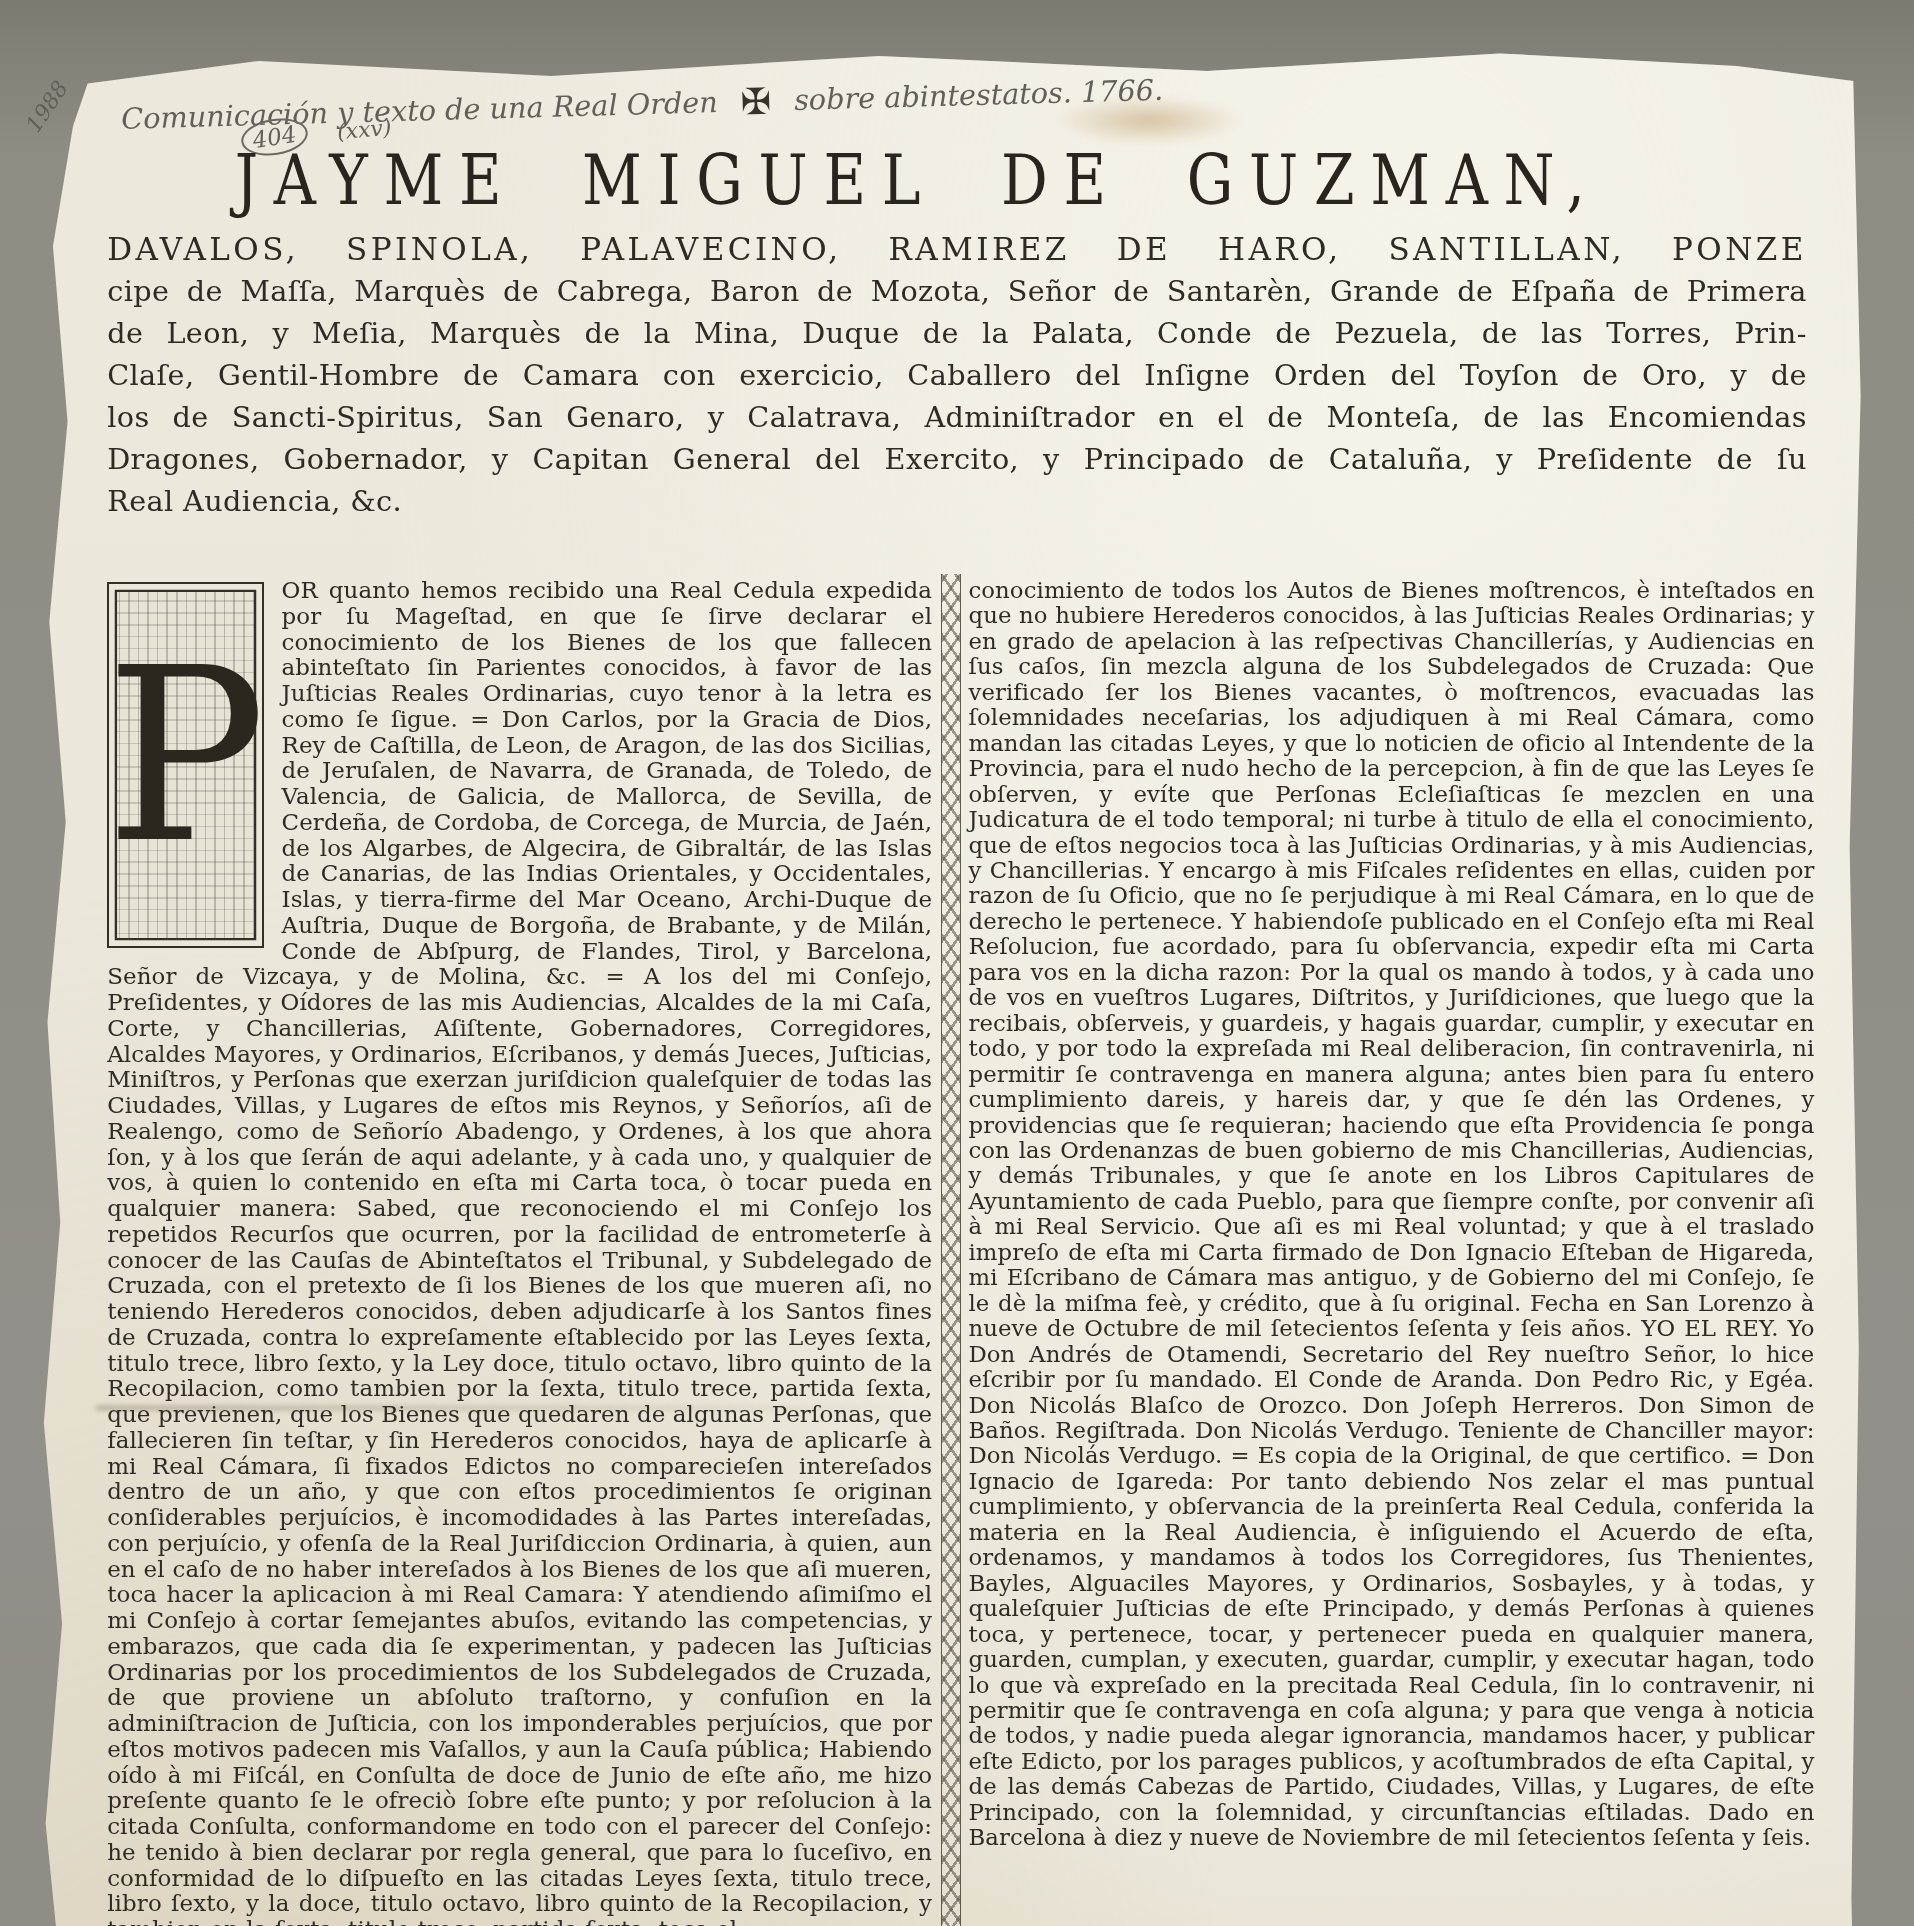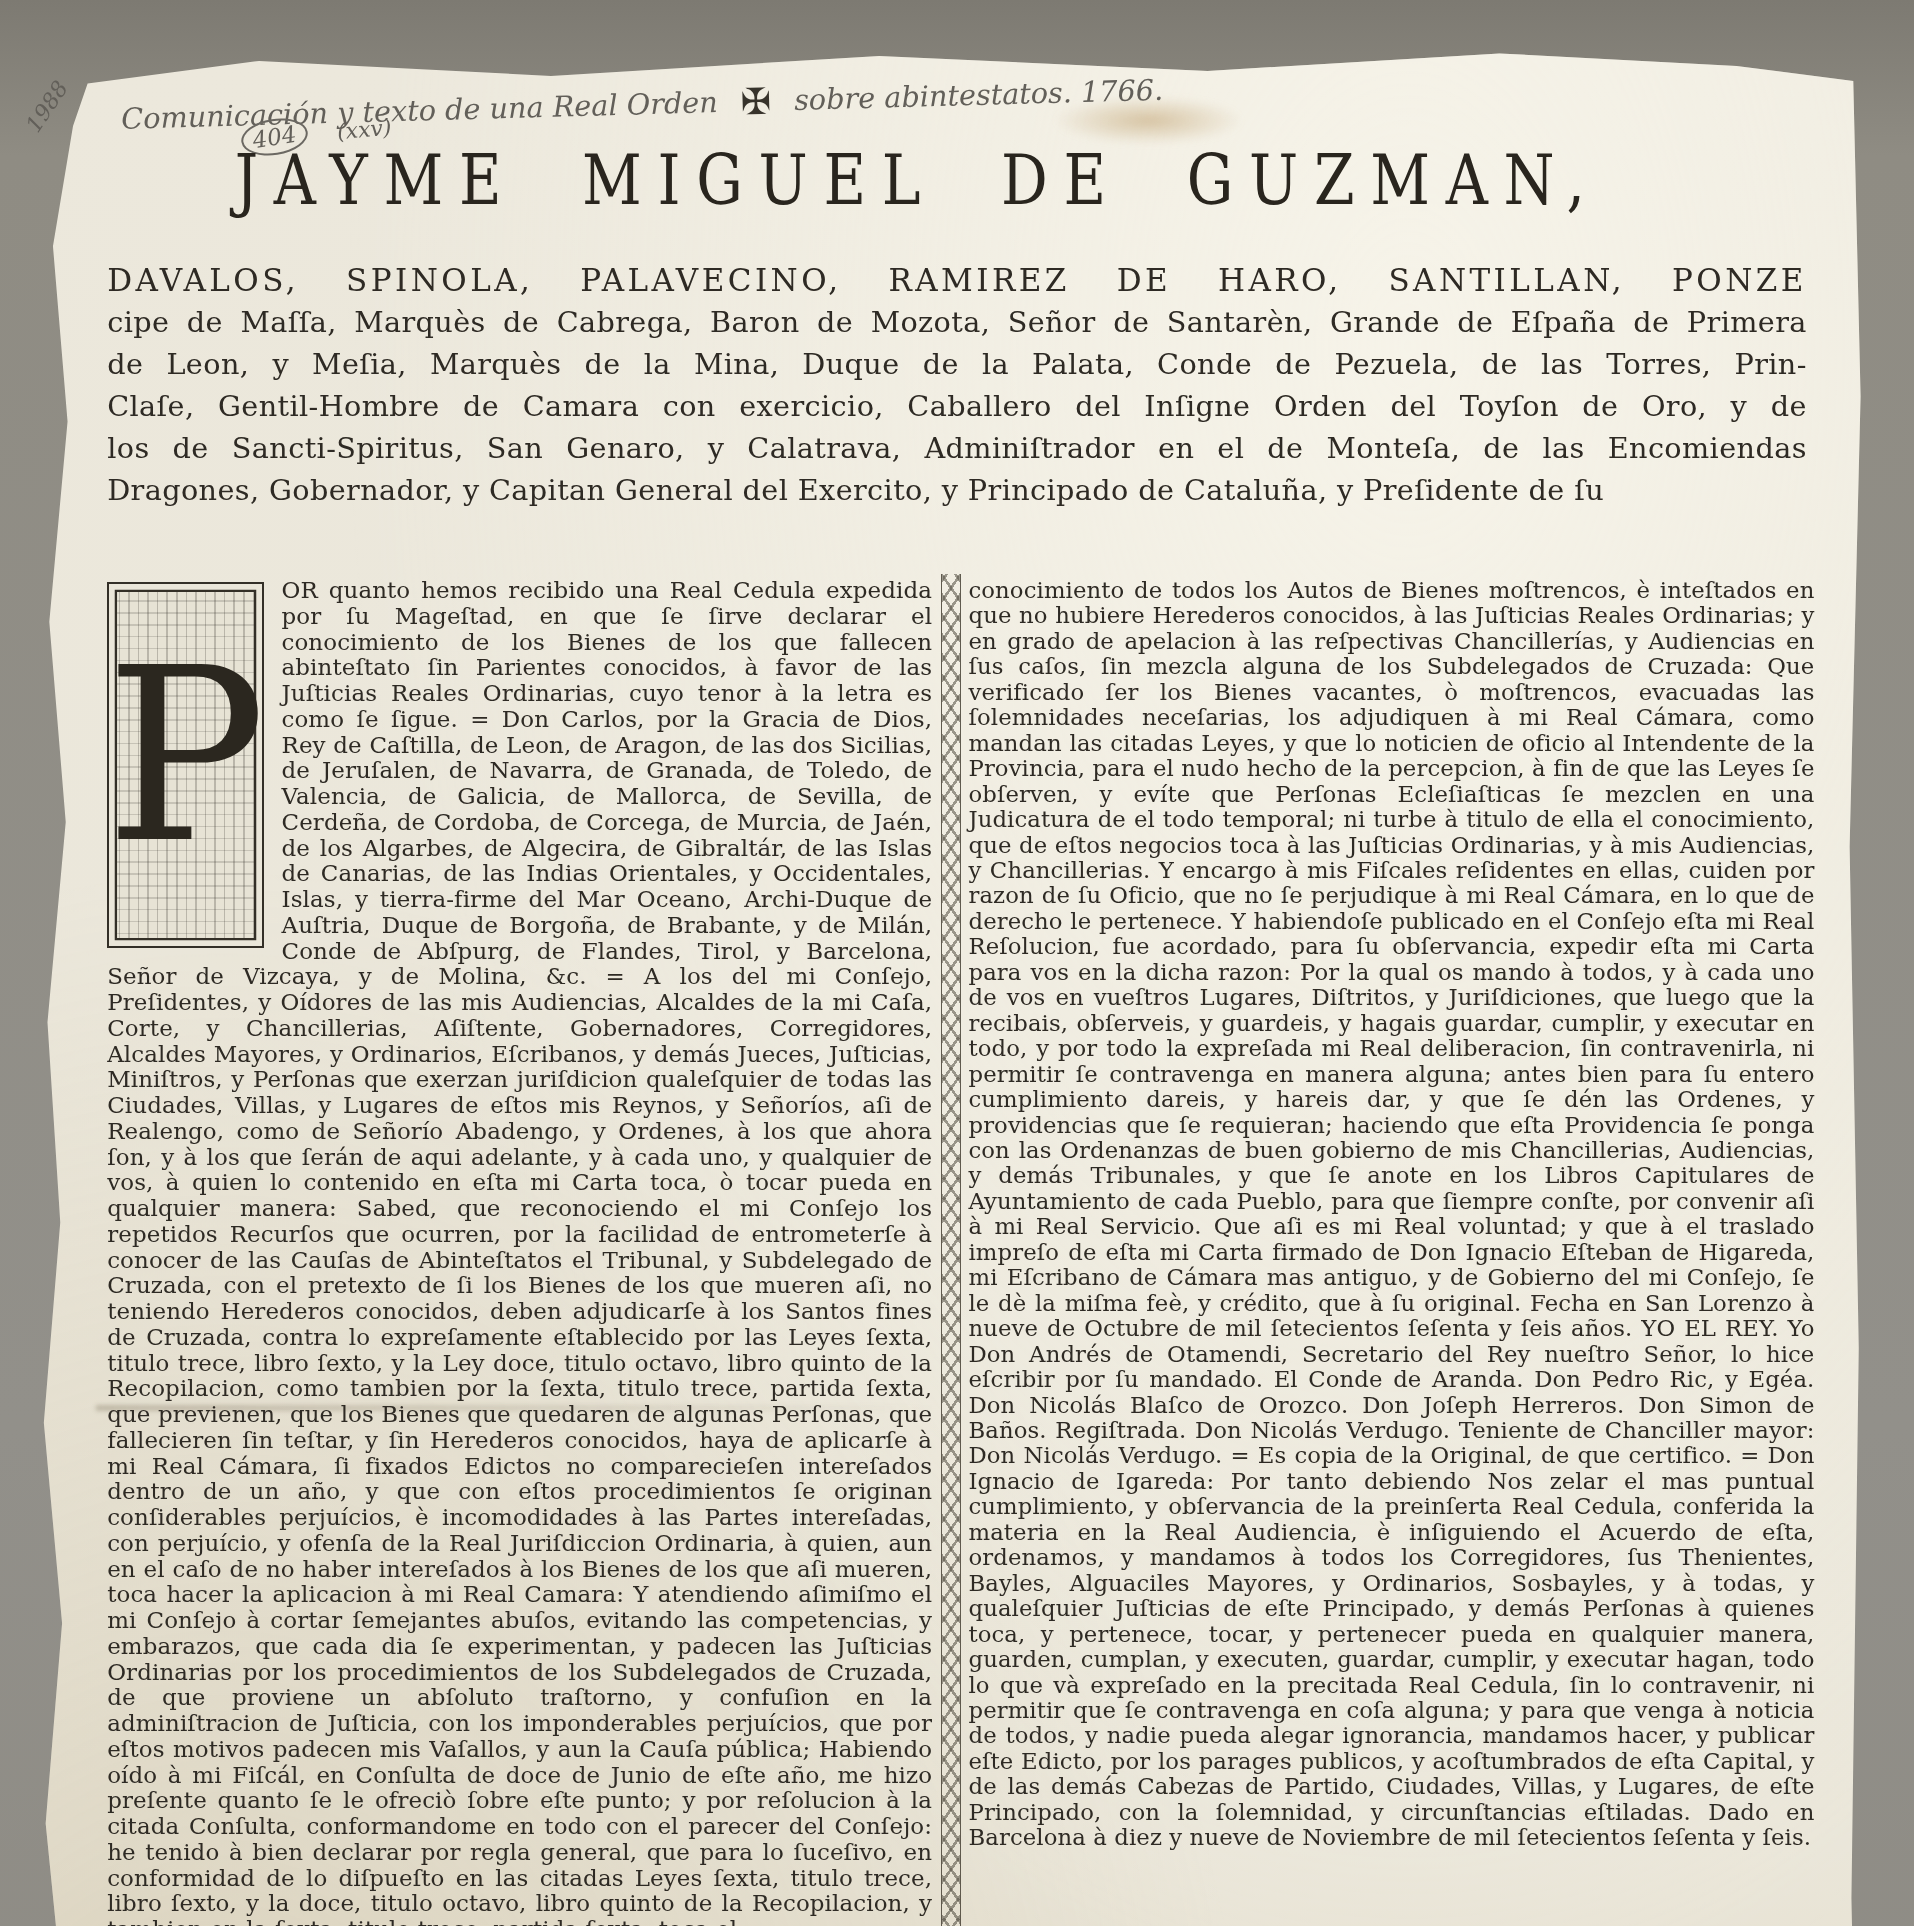--- a/index.html
+++ b/index.html
@@ -29,21 +29,21 @@
   .anno-xxv{left:17.6vw;top:6.1vw;font-size:1.15vw;transform:rotate(-5deg);}
   .anno-cross{font-style:normal;color:#37332b;font-size:1.9vw;line-height:1;
               font-family:"DejaVu Sans","Liberation Sans",sans-serif;}
   
   .title{left:3.2vw;top:7.3vw;width:89.5vw;text-align:center;font-size:3.05vw;
          letter-spacing:.82vw;word-spacing:1.6vw;transform:scaleY(1.18);transform-origin:top;
          color:#29251e;white-space:nowrap;}
   .subtitle{left:5.6vw;top:11.9vw;width:88.8vw;}
   .subtitle-line{font-size:1.5vw;line-height:2.2vw;text-align:justify;text-align-last:justify;
                  letter-spacing:.02vw;}
-  .subtitle-line:first-child{font-size:1.62vw;letter-spacing:.18vw;margin-top:31px;}
+  .subtitle-line:first-child{font-size:1.62vw;letter-spacing:.18vw;}
   .subtitle-line:last-child{text-align:left;text-align-last:auto;}
   
   .col{text-align:justify;font-size:1.2vw;line-height:1.345vw;letter-spacing:.005vw;}
   .col-left{left:5.6vw;top:30.2vw;width:43.1vw;}
   .col-right{left:50.6vw;top:30.2vw;width:44.2vw;font-size:1.19vw;line-height:1.33vw;}
   .col .it{}
   .dropcap{float:left;width:8vw;height:18.9vw;margin:.2vw .9vw .2vw 0;border:.14vw solid #332f27;
            box-shadow:inset 0 0 0 .3vw #eae6d9, inset 0 0 0 .42vw #332f27;
            background:
              repeating-linear-gradient(90deg, rgba(51,47,39,.25) 0 .08vw, transparent .08vw .5vw),
@@ -82,20 +82,21 @@
   <div class="txt pencil anno-xxv">(xxv)</div>
 
   <div class="txt title">JAYME MIGUEL DE GUZMAN,</div>
   <div class="txt subtitle">
       <div class="subtitle-line">DAVALOS, SPINOLA, PALAVECINO, RAMIREZ DE HARO, SANTILLAN, PONZE</div>
       <div class="subtitle-line">cipe de Maſſa, Marquès de Cabrega, Baron de Mozota, Señor de Santarèn, Grande de Eſpaña de Primera</div>
       <div class="subtitle-line">de Leon, y Meſia, Marquès de la Mina, Duque de la Palata, Conde de Pezuela, de las Torres, Prin-</div>
       <div class="subtitle-line">Claſe, Gentil-Hombre de Camara con exercicio, Caballero del Inſigne Orden del Toyſon de Oro, y de</div>
       <div class="subtitle-line">los de Sancti-Spiritus, San Genaro, y Calatrava, Adminiſtrador en el de Monteſa, de las Encomiendas</div>
       <div class="subtitle-line">Dragones, Gobernador, y Capitan General del Exercito, y Principado de Cataluña, y Preſidente de ſu</div>
+      <div class="subtitle-line">Real Audiencia, &amp;c.</div>
     </div>
 
   <div class="txt col col-left">
     <span class="dropcap">
         <span>P</span>
       </span><span><span class="it">OR quanto hemos recibido una Real Cedula expedida por ſu Mageſtad, en que ſe ſirve declarar el conocimiento de los Bienes de los que fallecen abinteſtato ſin Parientes conocidos, à favor de las Juſticias Reales Ordinarias, cuyo tenor à la letra es como ſe ſigue. </span><span class="rm">= Don Carlos, por la Gracia de Dios, Rey de Caſtilla, de Leon, de Aragon, de las dos Sicilias, de Jeruſalen, de Navarra, de Granada, de Toledo, de Valencia, de Galicia, de Mallorca, de Sevilla, de Cerdeña, de Cordoba, de Corcega, de Murcia, de Jaén, de los Algarbes, de Algecira, de Gibraltár, de las Islas de Canarias, de las Indias Orientales, y Occidentales, Islas, y tierra-firme del Mar Oceano, Archi-Duque de Auſtria, Duque de Borgoña, de Brabante, y de Milán, Conde de Abſpurg, de Flandes, Tirol, y Barcelona, Señor de Vizcaya, y de Molina, &amp;c. = A los del mi Conſejo, Preſidentes, y Oídores de las mis Audiencias, Alcaldes de la mi Caſa, Corte, y Chancillerias, Aſiſtente, Gobernadores, Corregidores, Alcaldes Mayores, y Ordinarios, Eſcribanos, y demás Jueces, Juſticias, Miniſtros, y Perſonas que exerzan juriſdicion qualeſquier de todas las Ciudades, Villas, y Lugares de eſtos mis Reynos, y Señoríos, aſi de Realengo, como de Señorío Abadengo, y Ordenes, à los que ahora ſon, y à los que ſerán de aqui adelante, y à cada uno, y qualquier de vos, à quien lo contenido en eſta mi Carta toca, ò tocar pueda en qualquier manera: Sabed, que reconociendo el mi Conſejo los repetidos Recurſos que ocurren, por la facilidad de entrometerſe à conocer de las Cauſas de Abinteſtatos el Tribunal, y Subdelegado de Cruzada, con el pretexto de ſi los Bienes de los que mueren aſi, no teniendo Herederos conocidos, deben adjudicarſe à los Santos fines de Cruzada, contra lo expreſamente eſtablecido por las </span><span class="it">Leyes ſexta, titulo trece, libro ſexto, y la Ley doce, titulo octavo, libro quinto de la Recopilacion</span><span class="rm">, como tambien por la </span><span class="it">ſexta, titulo trece, partida ſexta</span><span class="rm">, que previenen, que los Bienes que quedaren de algunas Perſonas, que fallecieren ſin teſtar, y ſin Herederos conocidos, haya de aplicarſe à mi Real Cámara, ſi fixados Edictos no comparecieſen intereſados dentro de un año, y que con eſtos procedimientos ſe originan conſiderables perjuícios, è incomodidades à las Partes intereſadas, con perjuício, y ofenſa de la Real Juriſdiccion Ordinaria, à quien, aun en el caſo de no haber intereſados à los Bienes de los que aſi mueren, toca hacer la aplicacion à mi Real Camara: Y atendiendo aſimiſmo el mi Conſejo à cortar ſemejantes abuſos, evitando las competencias, y embarazos, que cada dia ſe experimentan, y padecen las Juſticias Ordinarias por los procedimientos de los Subdelegados de Cruzada, de que proviene un abſoluto traſtorno, y confuſion en la adminiſtracion de Juſticia, con los imponderables perjuícios, que por eſtos motivos padecen mis Vaſallos, y aun la Cauſa pública; Habiendo oído à mi Fiſcál, en Conſulta de doce de Junio de eſte año, me hizo preſente quanto ſe le ofreciò ſobre eſte punto; y por reſolucion à la citada Conſulta, conformandome en todo con el parecer del Conſejo: he tenido à bien declarar por regla general, que para lo ſuceſivo, en conformidad de lo diſpueſto en las citadas </span><span class="it">Leyes ſexta, titulo trece, libro ſexto, y la doce, titulo octavo, libro quinto de la Recopilacion</span><span class="rm">, y tambien en la </span><span class="it">ſexta, titulo trece, partida ſexta</span><span class="rm">, toca el</span></span>
   </div>
 
   <div class="txt divider"></div>
 

